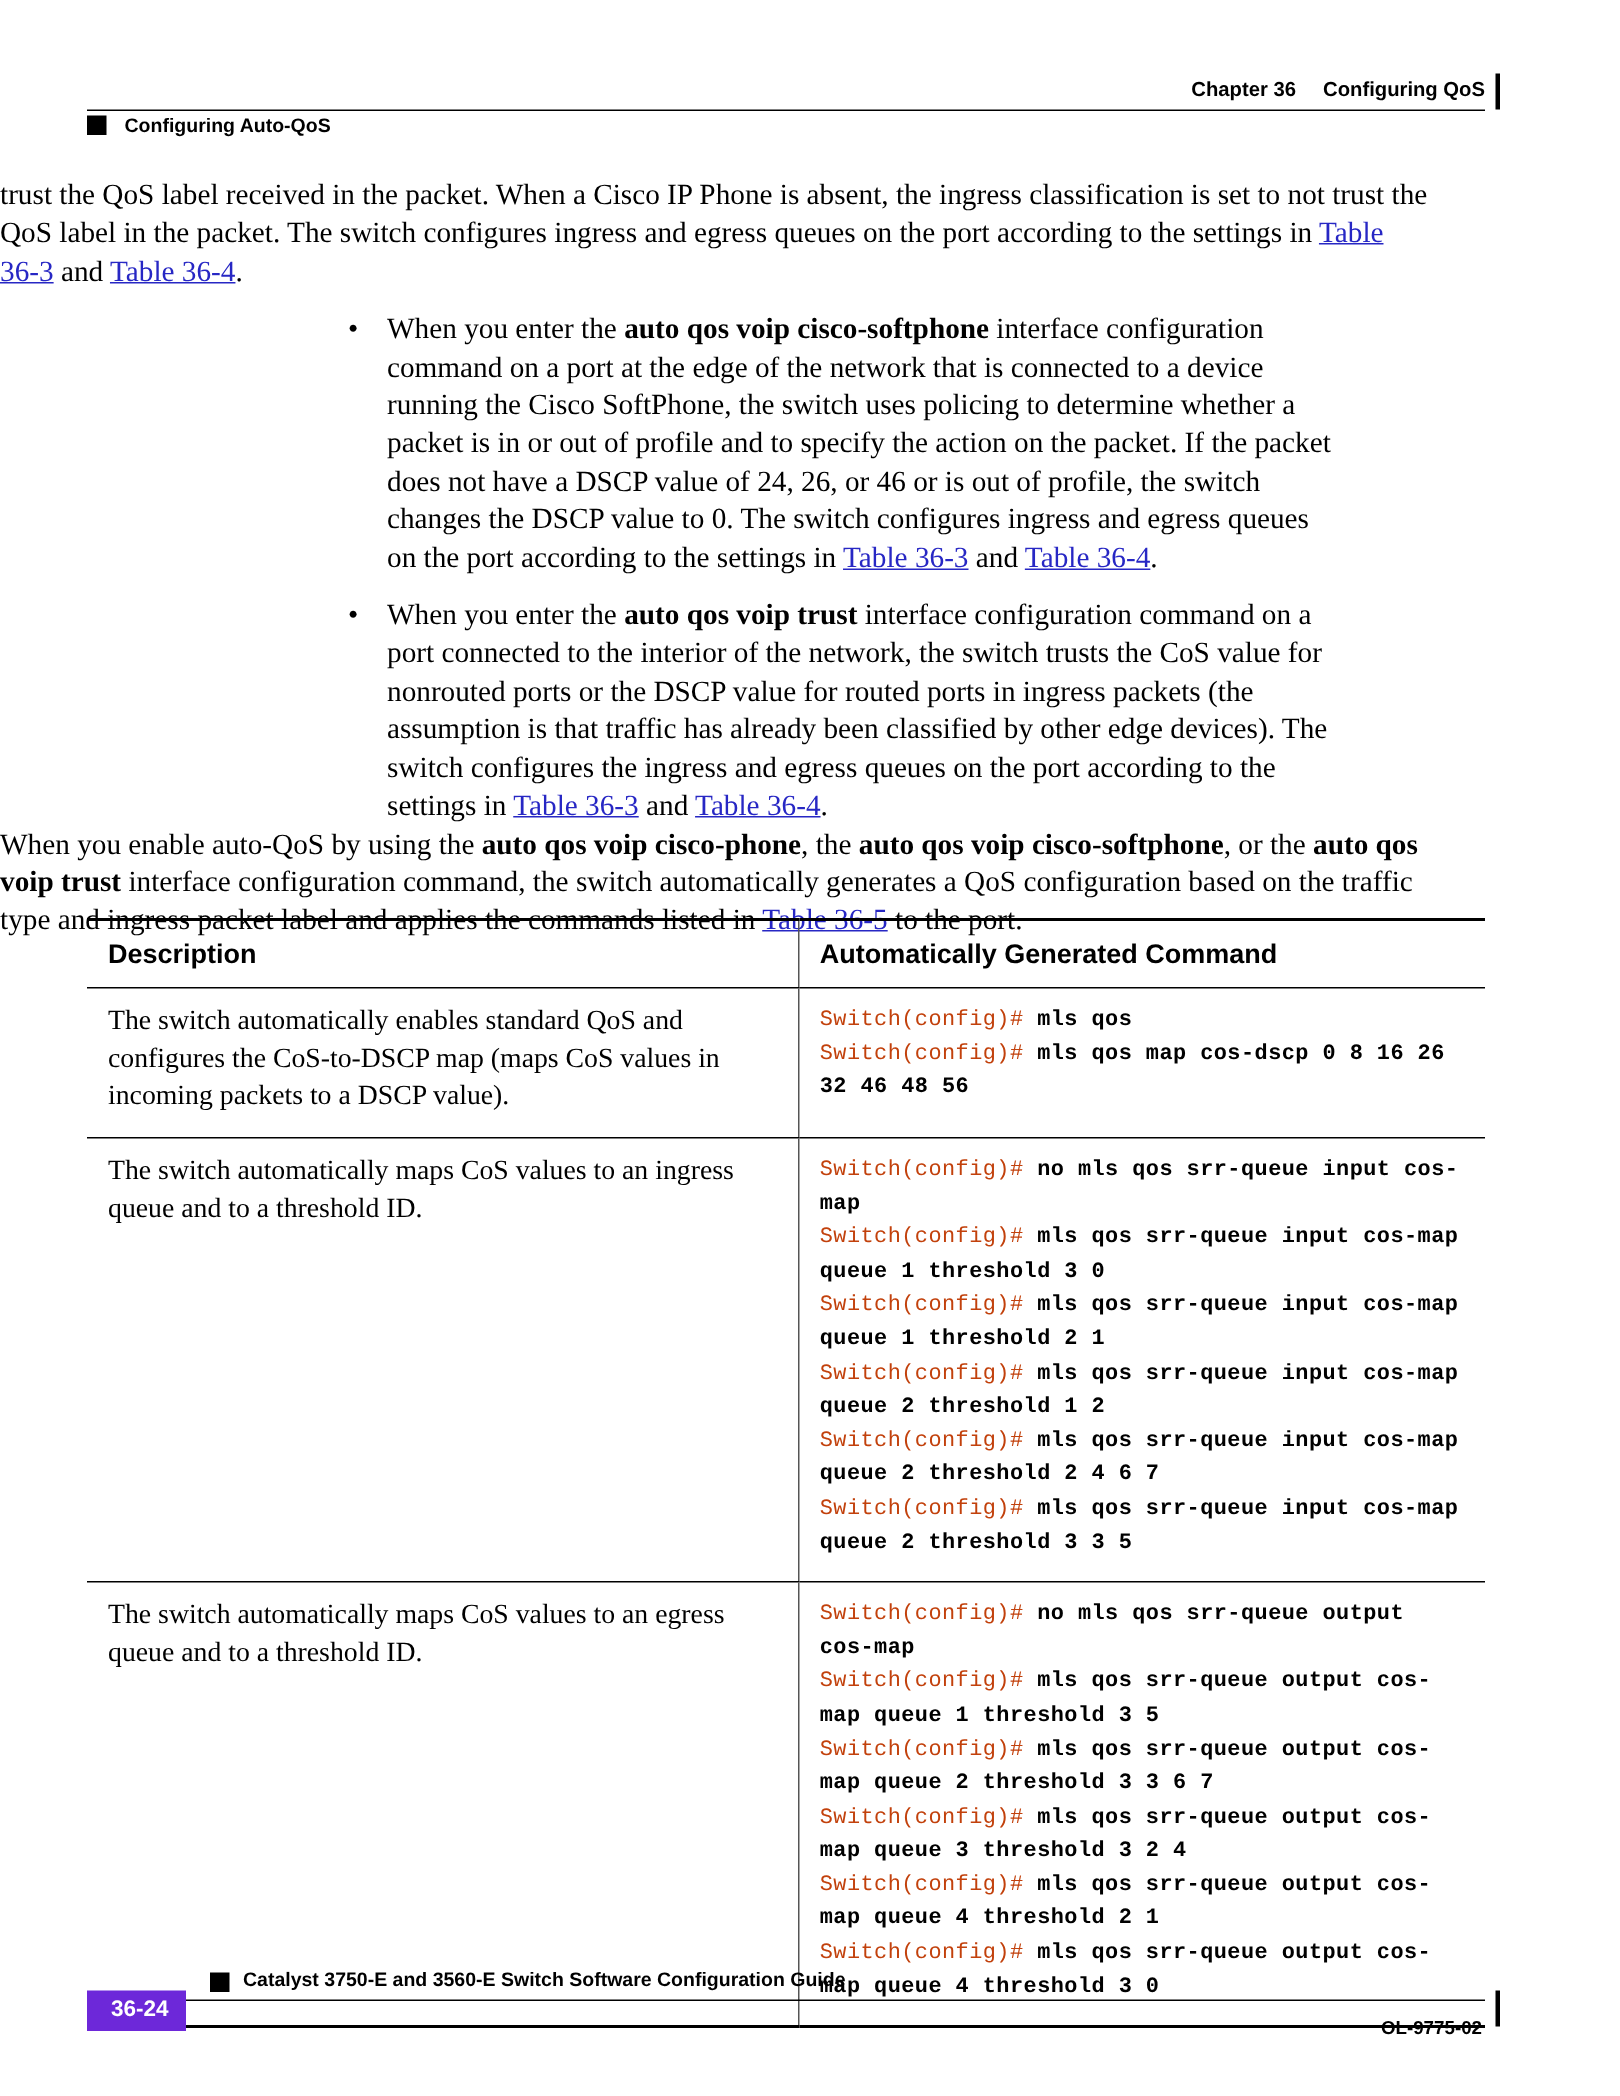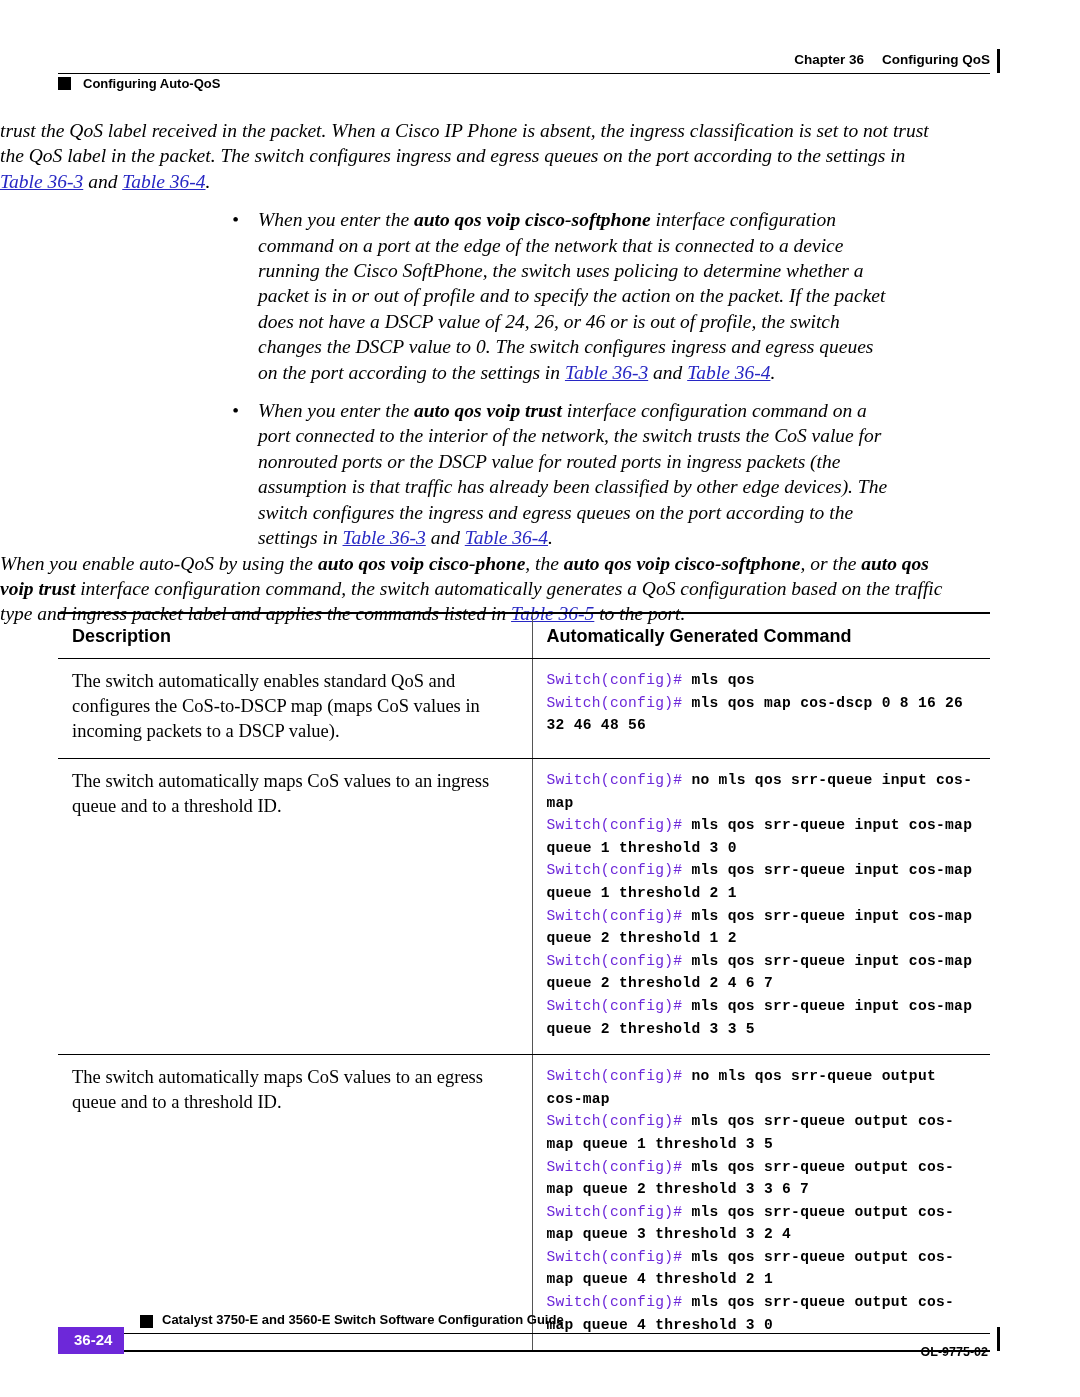--- a/index.html
+++ b/index.html
@@ -71,21 +71,20 @@
     font-size: 13px;
     white-space: nowrap;
   }
 
   
   .content {
     position: absolute;
     left: 0;
     top: 118px;
     width: 952px;
-    font-style: italic;
   }
   p.body {
     margin: 0 0 0 0;
     font-size: 19.5px;
     line-height: 25.4px;
     text-align: left;
   }
   .indent-1 {
     margin-left: 258px;
     margin-right: 62px;
@@ -168,21 +167,21 @@
     line-height: 25px;
   }
   table.qos tbody td.cmd {
     border-left: 1px solid #555;
     font-family: "Liberation Mono", monospace;
     font-size: 14.6px;
     line-height: 22.6px;
     letter-spacing: 0.3px;
     white-space: normal;
   }
-  .prompt { color: #6d28d9; }
+  .prompt { color: #c2410c; }
   .cmdtxt { font-weight: bold; color: #000; }
   .cmdline { display: block; }
 
   
   .page-footer {
     position: absolute;
     left: 0;
     bottom: 0;
     width: 1080px;
     height: 110px;

